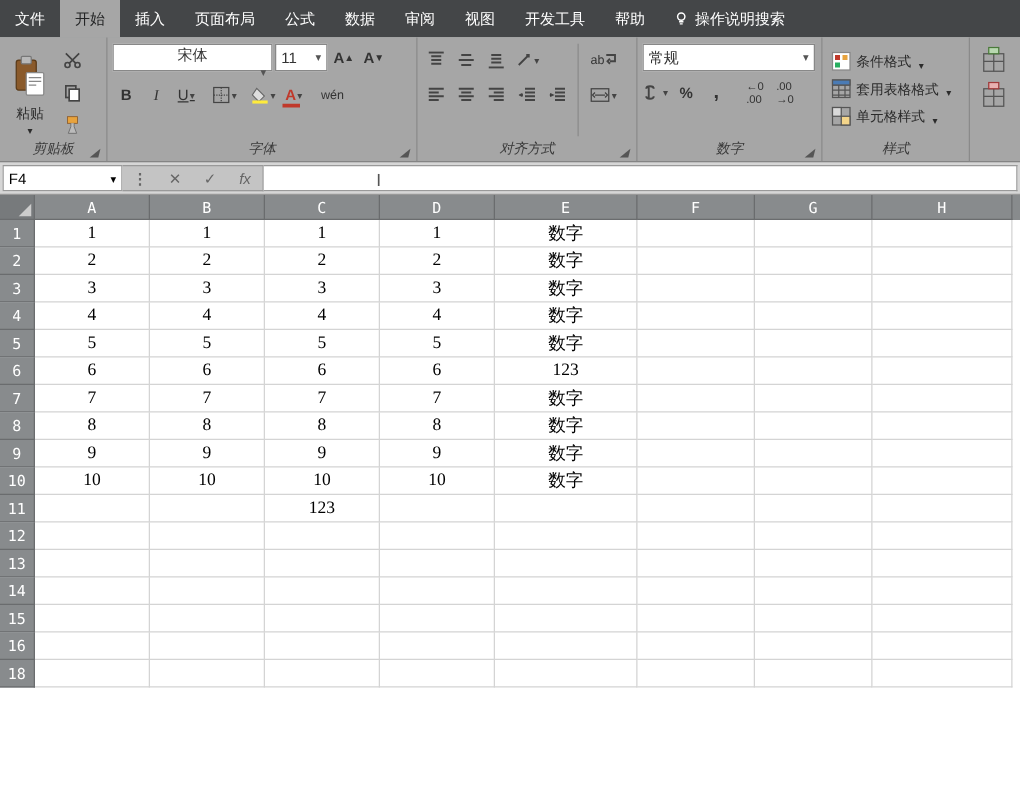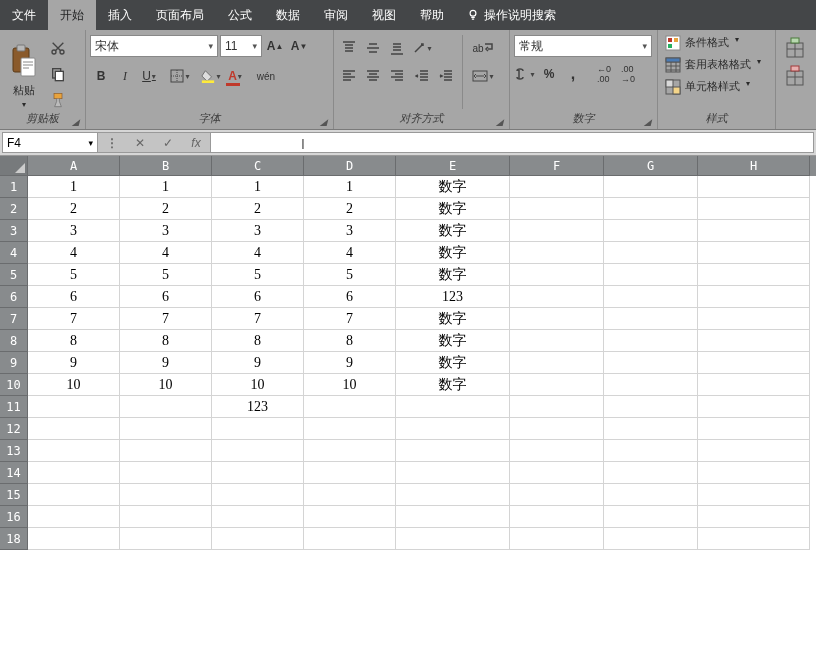--- a/index.html
+++ b/index.html
@@ -21,21 +21,21 @@
 .col { display: flex; flex-direction: column; gap: 2px; }
 .row { display: flex; gap: 2px; align-items: center; }
 .bigbtn { width: 40px; display: flex; flex-direction: column; align-items: center; justify-content: flex-end; gap: 2px; font-size: 11px; color: #2b2b2b; padding-bottom: 2px; cursor: pointer; }
 .iconbox { width: 36px; height: 40px; display: flex; align-items: center; justify-content: center; }
 .smallbtn { width: 22px; height: 22px; display: flex; align-items: center; justify-content: center; cursor: pointer; font-size: 12px; color: #333; }
 .smallbtn.dd::after { content: "▾"; font-size: 8px; margin-left: 1px; color: #444; }
 .combo { height: 22px; background: #fff; border: 1px solid #888; display: flex; align-items: center; padding: 0 4px; font-size: 12px; color: #333; }
 .combo .arrow { margin-left: auto; font-size: 9px; color: #555; }
 .sep-v { width: 1px; background: #8a8a8a; margin: 2px 2px; }
 
-.style-item { display: flex; align-items: flex-start; gap: 4px; font-size: 11px; color: #2b2b2b; height: 22px; padding: 0 3px; cursor: pointer; }
+.style-item { display: flex; align-items: flex-end; gap: 4px; font-size: 11px; color: #2b2b2b; height: 22px; padding: 0 3px; cursor: pointer; }
 .style-item .dd { font-size: 8px; margin-left: 2px; }
 .style-icon { width: 16px; height: 16px; }
 
 .edit-icon { display: flex; flex-direction: column; align-items: center; gap: 4px; padding: 4px 6px; }
 
 
 .fbar { height: 26px; border-bottom: 1px solid #999; display: flex; align-items: stretch; background: #d6d6d6; }
 .namebox { width: 96px; background: #fff; border: 1px solid #999; margin: 2px 0 2px 2px; display: flex; align-items: center; padding: 0 4px; font-size: 12px; }
 .namebox .arrow { margin-left: auto; font-size: 9px; }
 .fbar-btns { display: flex; align-items: center; background: #c4c4c4; border: 1px solid #999; border-left: none; margin: 2px 0; }
@@ -66,20 +66,21 @@
 
 <div class="tabbar">
   <div class="tab">文件</div>
   <div class="tab active">开始</div>
   <div class="tab">插入</div>
   <div class="tab">页面布局</div>
   <div class="tab">公式</div>
   <div class="tab">数据</div>
   <div class="tab">审阅</div>
   <div class="tab">视图</div>
+  <div class="tab">开发工具</div>
   <div class="tab">帮助</div>
   <div class="search-hint">
     <span>
       <svg width="14" height="14" viewBox="0 0 24 24" fill="none" stroke="#fff" stroke-width="2">
           <circle cx="12" cy="9" r="5"></circle>
           <path d="M9 16h6M10 19h4"></path>
         </svg>
     </span>
     <span>操作说明搜索</span>
   </div>
@@ -122,21 +123,21 @@
             </svg>
         </div>
       </div>
     </div>
     <div class="group-label"><span>剪贴板</span><span class="expand">◢</span></div>
   </div>
 
   <div class="group" style="width:248px;">
     <div class="group-body col" style="gap:4px;padding-top:2px;width:100%;">
       <div class="row">
-        <div class="combo" style="width:128px;">
+        <div class="combo" style="width:128px;flex-direction:column;">
             <span>宋体</span>
             <span class="arrow">▾</span>
           </div>
         <div class="combo" style="width:42px;">
             <span>11</span>
             <span class="arrow">▾</span>
           </div>
         <div class="smallbtn" style="font-weight:bold;">A<sup style="font-size:8px;">▲</sup></div>
         <div class="smallbtn" style="font-weight:bold;">A<sub style="font-size:8px;">▼</sub></div>
       </div>

